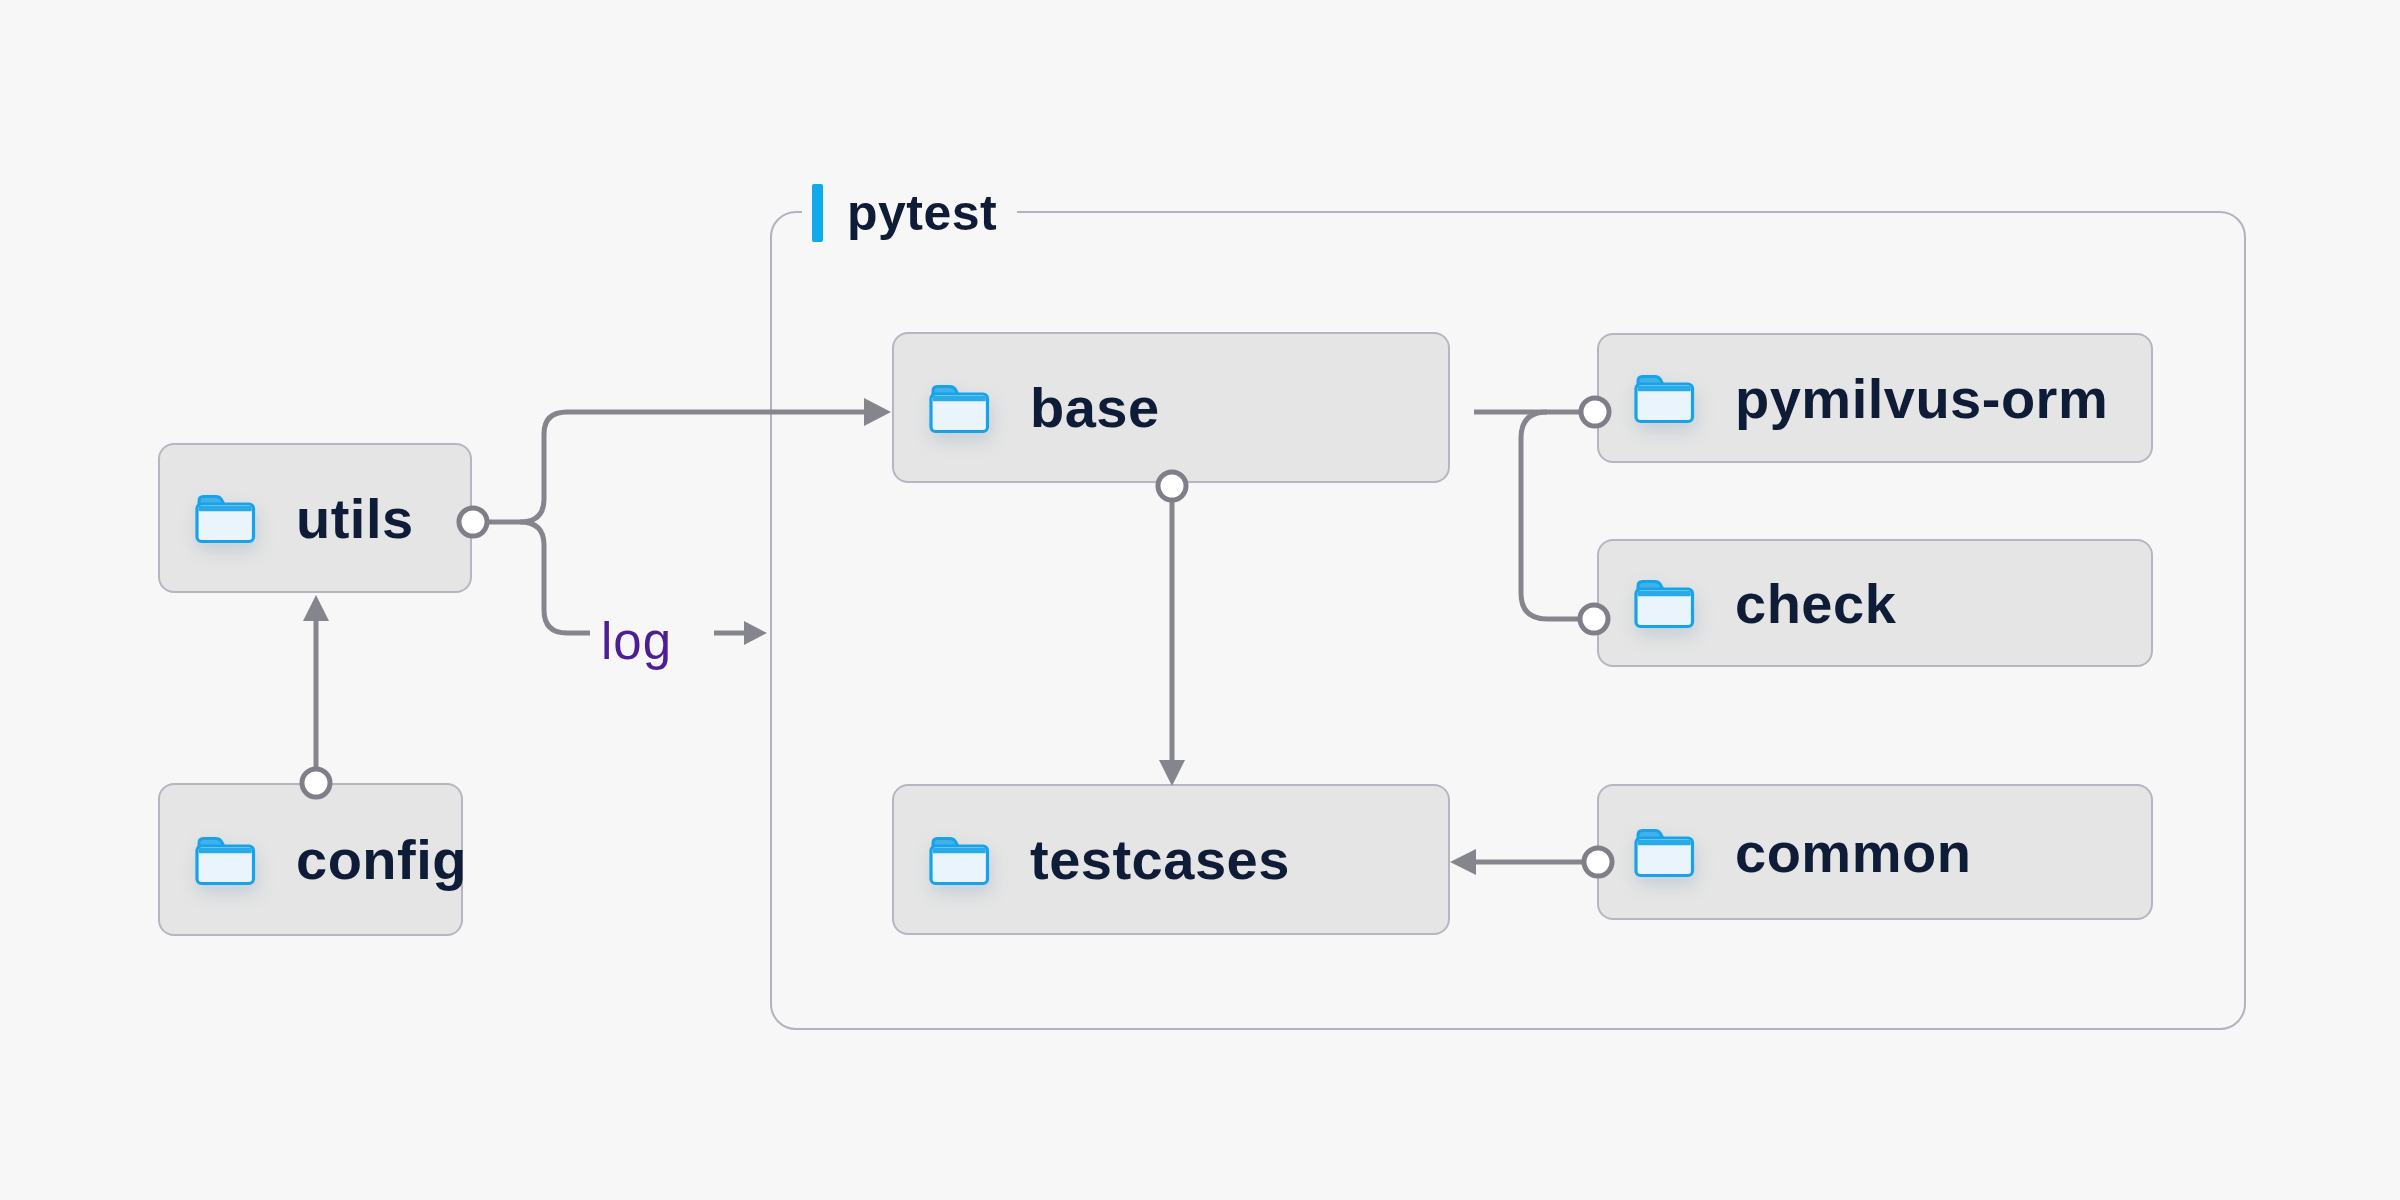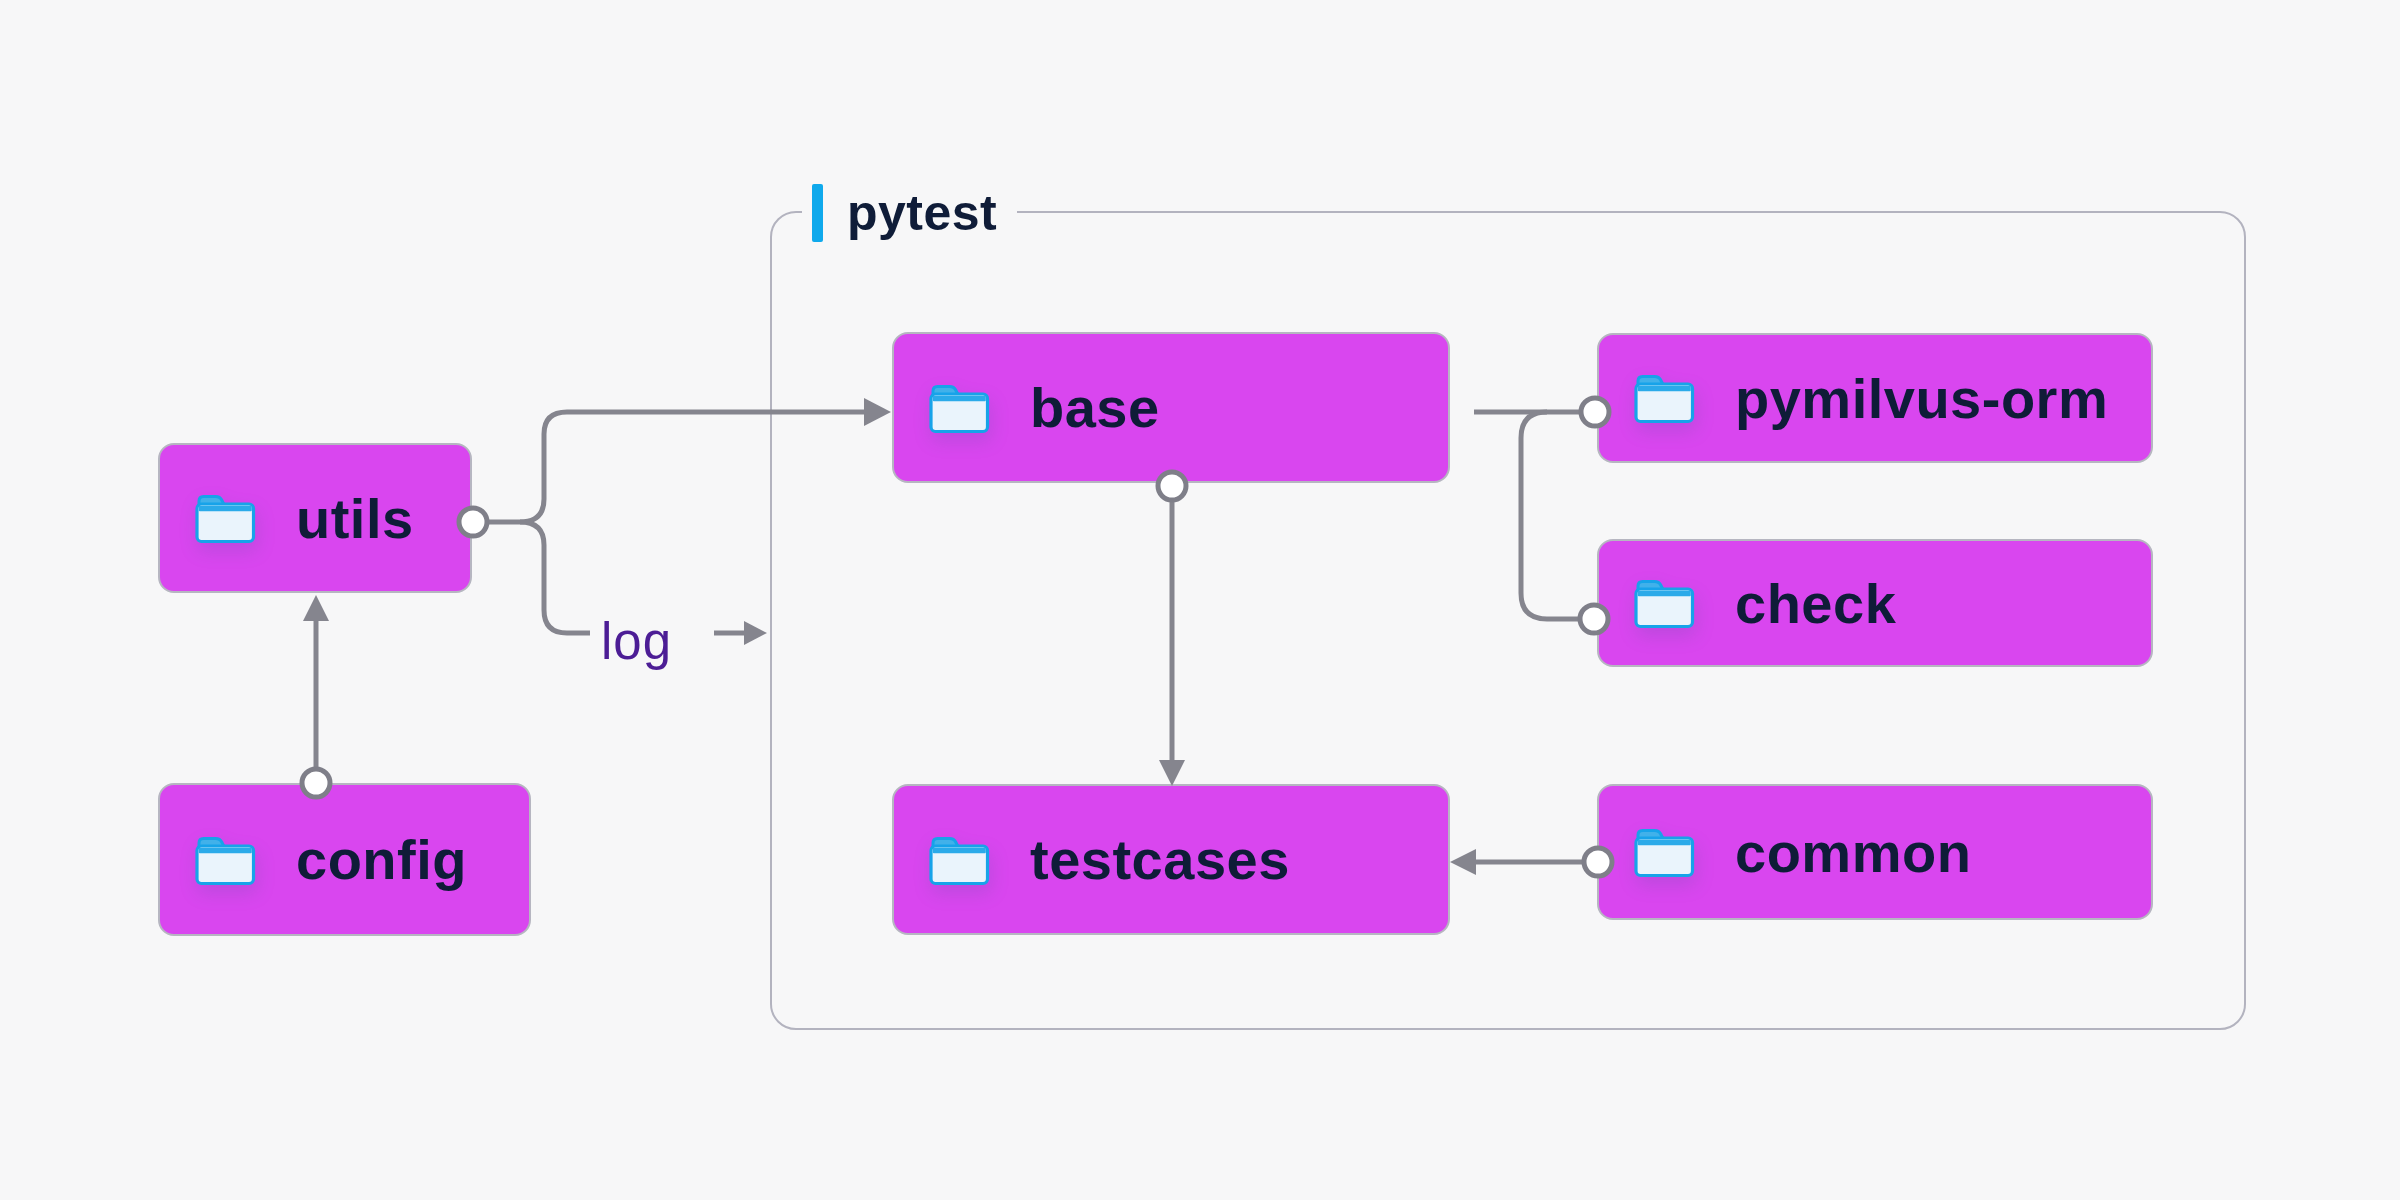--- a/index.html
+++ b/index.html
@@ -43,41 +43,41 @@
   .group-label .group-title {
     font-size: 50px;
     font-weight: 700;
     color: #0f1c38;
     letter-spacing: 0.5px;
   }
 
   
   .node {
     position: absolute;
-    background: #d946ef;
+    background: #e5e5e5;
     border: 2px solid #b6b6c1;
     border-radius: 16px;
     box-sizing: border-box;
     display: flex;
     align-items: center;
     padding-left: 32px;
     gap: 38px;
     z-index: 2;
   }
   .node .folder { filter: drop-shadow(2px 8px 9px rgba(40, 90, 130, 0.16)); flex: 0 0 auto; }
   .node-label {
     font-size: 56px;
     font-weight: 700;
     color: #0f1c38;
     letter-spacing: 0.5px;
     white-space: nowrap;
   }
 
   .node-utils        { left: 158px;  top: 443px; width: 314px; height: 150px; }
-  .node-config       { left: 158px;  top: 783px; width: 373px; height: 153px; }
+  .node-config       { left: 158px;  top: 783px; width: 305px; height: 153px; }
   .node-base         { left: 892px;  top: 332px; width: 558px; height: 151px; }
   .node-testcases    { left: 892px;  top: 784px; width: 558px; height: 151px; }
   .node-pymilvus-orm { left: 1597px; top: 333px; width: 556px; height: 130px; }
   .node-check        { left: 1597px; top: 539px; width: 556px; height: 128px; }
   .node-common       { left: 1597px; top: 784px; width: 556px; height: 136px; }
 
   
   .wires {
     position: absolute;
     left: 0; top: 0;

